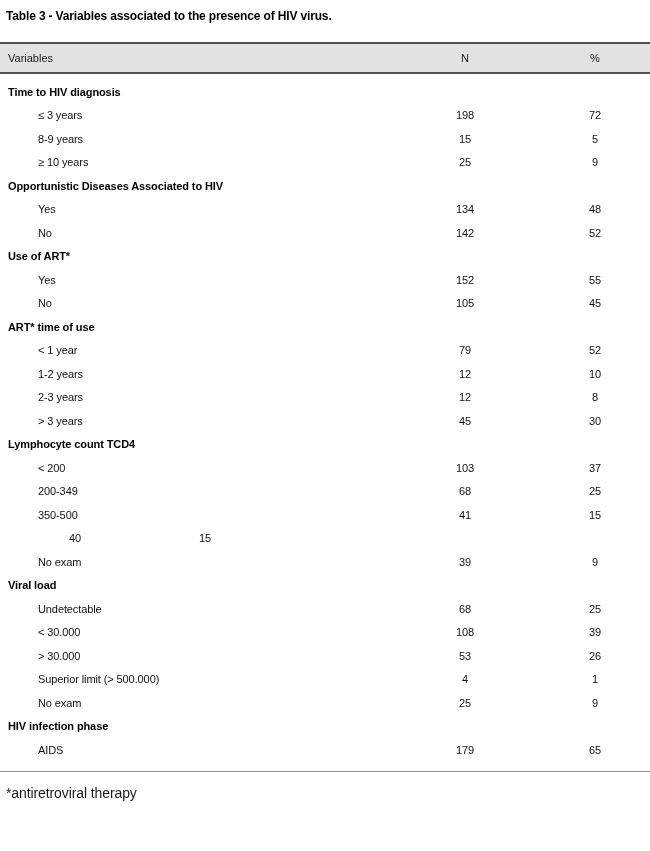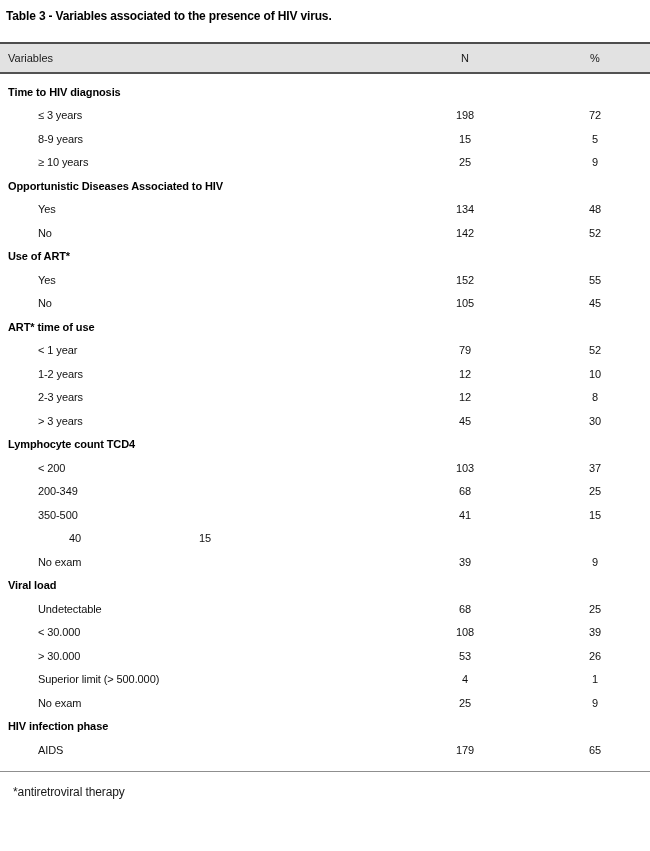--- a/index.html
+++ b/index.html
@@ -42,22 +42,22 @@
   }
   .row.section .col-var { font-weight: bold; color: #000000; }
   .row.item .col-var { padding-left: 38px; }
   .bottom-rule {
     margin-top: 9px;
     height: 0;
     border-top: 1px solid #8f8f8f;
   }
   .footnote {
     margin-top: 13px;
-    padding-left: 13px;
-    font-size: 12px;
+    padding-left: 6px;
+    font-size: 14px;
     color: #1a1a1a;
     letter-spacing: -0.1px;
   }
 </style>
 </head>
 <body>
 
 <div class="page">
 
   <div class="title">Table 3 - Variables associated to the presence of HIV virus.</div>

